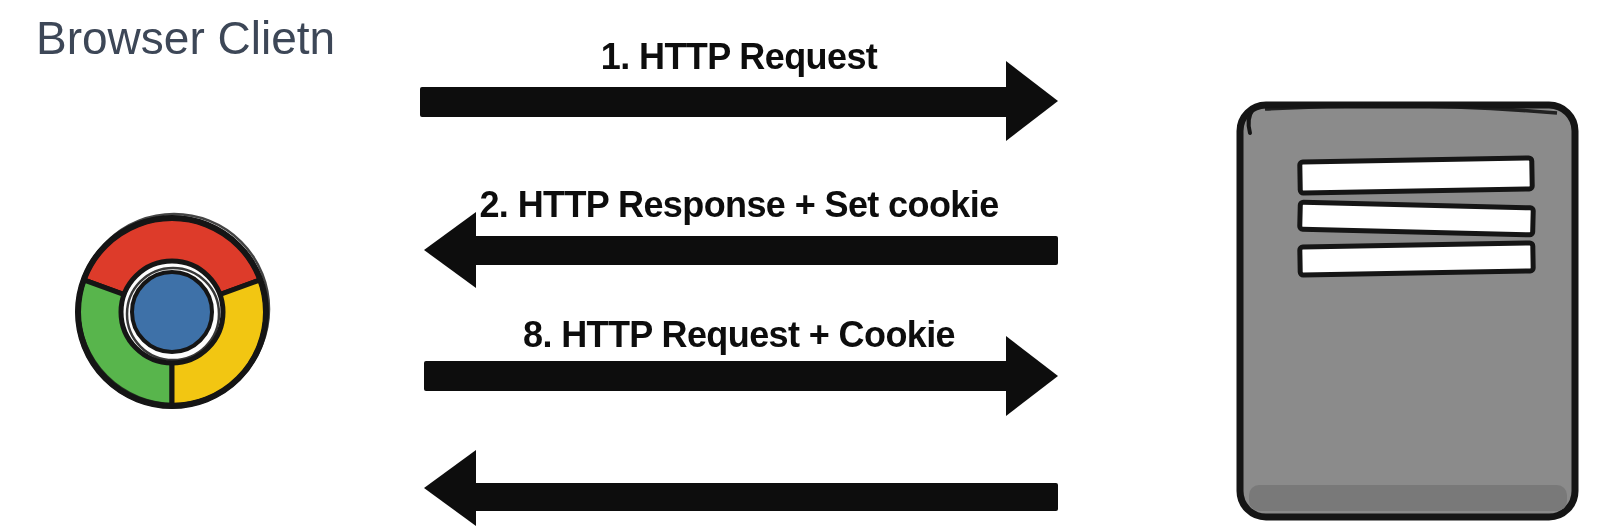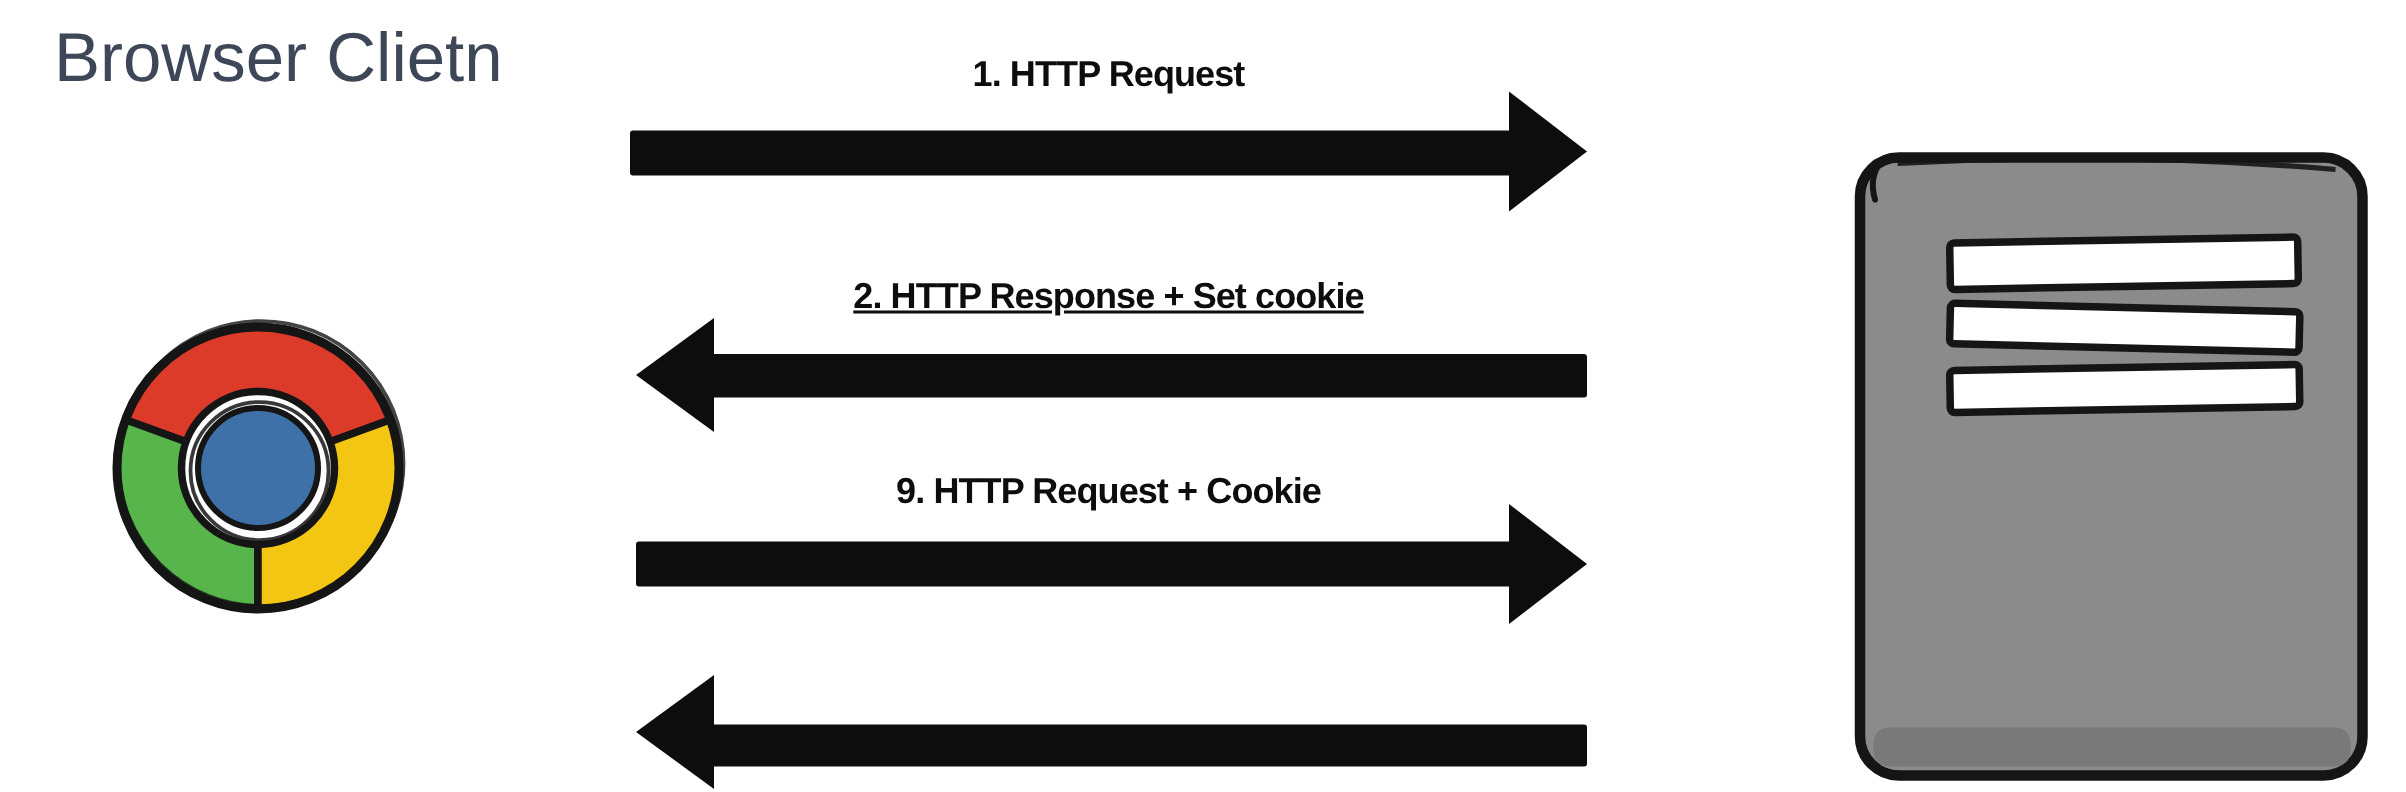--- a/index.html
+++ b/index.html
@@ -18,27 +18,27 @@
     white-space:nowrap;
   }
   .client-title{left:8px;top:12px;margin-left:28px;}
   .server-title{left:1240px;top:10px;width:336px;text-align:center;}
 
   .step-label{
     position:absolute;
     left:420px;width:638px;
     text-align:center;
     font-weight:700;
-    font-size:24px;
+    font-size:36px;
     letter-spacing:-0.6px;
     color:#0d0d0d;
     white-space:nowrap;
   }
   .lbl1{top:36px;}
-  .lbl2{top:184px;text-decoration:underline;}
+  .lbl2{top:184px;}
   .lbl3{top:314px;}
   .lbl4{top:434px;}
 
   .shaft{
     position:absolute;
     background:#0d0d0d;
     border-radius:2px;
   }
   .shaft1{left:420px;top:87px;width:590px;height:30px;}
   .shaft2{left:474px;top:236px;width:584px;height:29px;}
@@ -94,20 +94,20 @@
   </svg>
 
   <div class="step-label lbl1">1. HTTP Request</div>
   <div class="shaft shaft1"></div>
   <div class="head head-right head1"></div>
 
   <div class="step-label lbl2">2. HTTP Response + Set cookie</div>
   <div class="head head-left head2"></div>
   <div class="shaft shaft2"></div>
 
-  <div class="step-label lbl3">9. HTTP Request + Cookie</div>
+  <div class="step-label lbl3">8. HTTP Request + Cookie</div>
   <div class="shaft shaft3"></div>
   <div class="head head-right head3"></div>
 
   <div class="head head-left head4"></div>
   <div class="shaft shaft4"></div>
 
 </div>
 
 </body></html>

